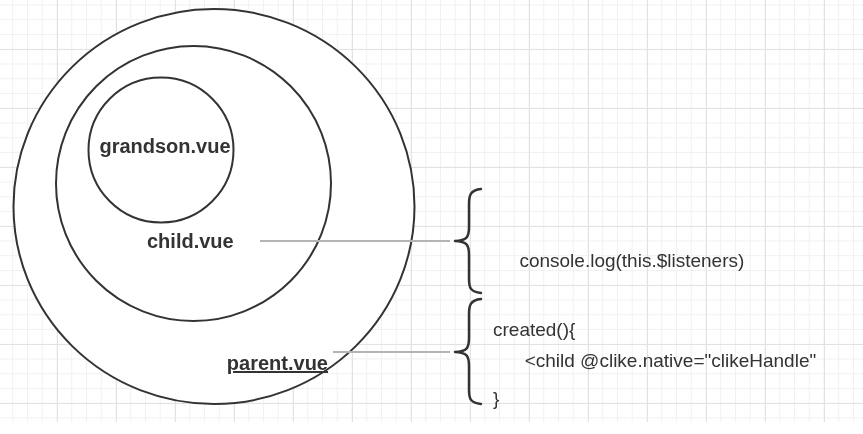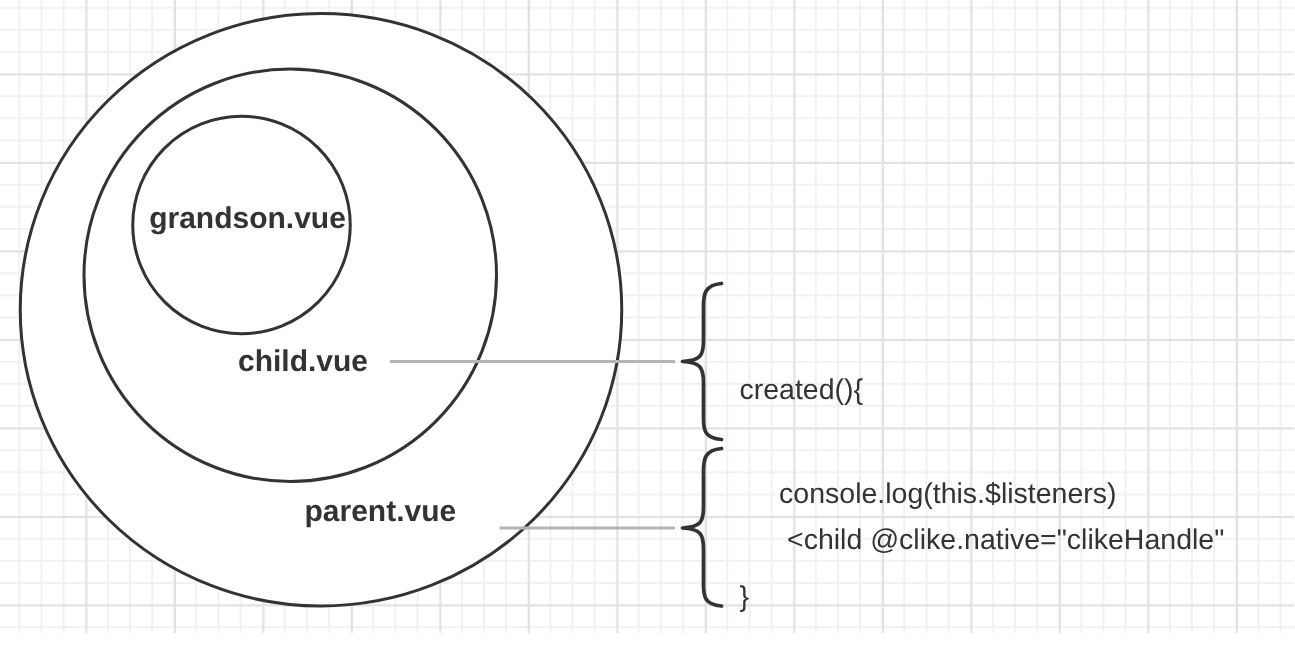--- a/index.html
+++ b/index.html
@@ -40,27 +40,28 @@
   .label-grandson {
     left: 86px;
     top: 133px;
     width: 158px;
     text-align: center;
   }
   .label-child {
     left: 147px;
     top: 228px;
     width: 110px;
-    text-align: center;
+    text-align: left;
   }
   .label-parent {
     left: 203px;
-    top: 328px;
+    top: 350px;
     width: 125px;
-    text-align: left;
+    text-align: right;
+    text-decoration: underline;
   }
   .code-block {
     position: absolute;
     font-size: 19px;
     line-height: 23px;
     color: #333333;
     white-space: pre;
   }
   .code-child {
     left: 493px;
@@ -87,22 +88,22 @@
 
     <path d="M481,189 C470,190 469,196 469,204 L469,227 C469,237 467,240.5 455,241 C467,241.5 469,245 469,255 L469,279 C469,287 470,292 481,293" fill="none" stroke="#333333" stroke-width="2.5" stroke-linecap="round" stroke-linejoin="round"></path>
     <path d="M481,299 C470,300 469,306 469,314 L469,338 C469,348 467,351.5 455,352 C467,352.5 469,356 469,366 L469,390 C469,398 470,403 481,404" fill="none" stroke="#333333" stroke-width="2.5" stroke-linecap="round" stroke-linejoin="round"></path>
   </svg>
 
   <div class="circle-label label-grandson">grandson.vue</div>
   <div class="circle-label label-child">child.vue</div>
   <div class="circle-label label-parent">parent.vue</div>
 
   <div class="code-block code-child">
+    <div>     console.log(this.$listeners)</div>
     <div>created(){</div>
-    <div>     console.log(this.$listeners)</div>
     <div>}</div>
   </div>
 
   <div class="code-block code-parent">
     <div>      &lt;child @clike.native="clikeHandle"</div>
     
     
   </div>
 
 </div>

